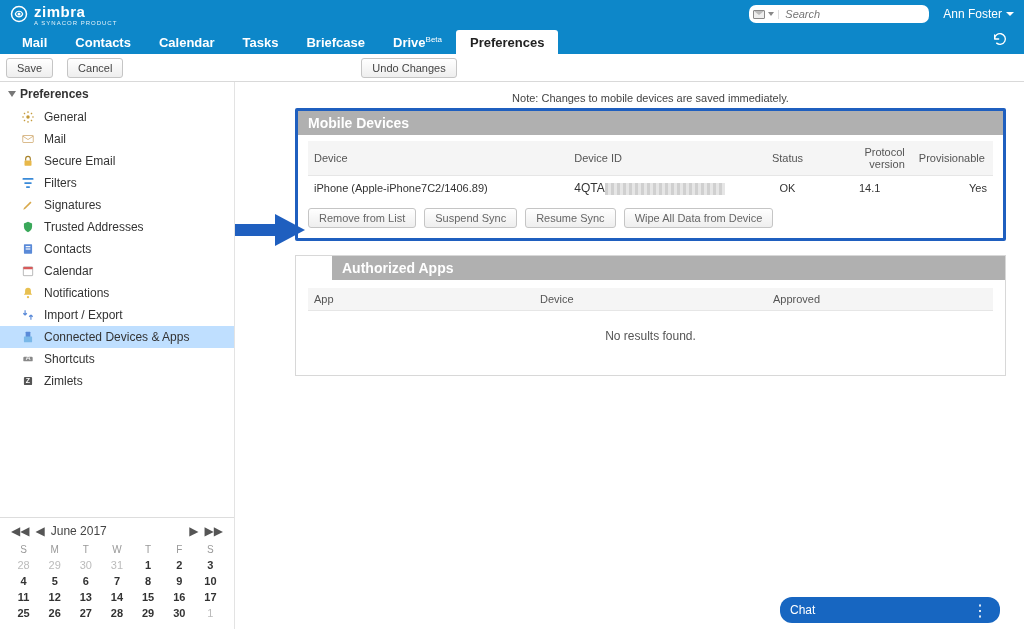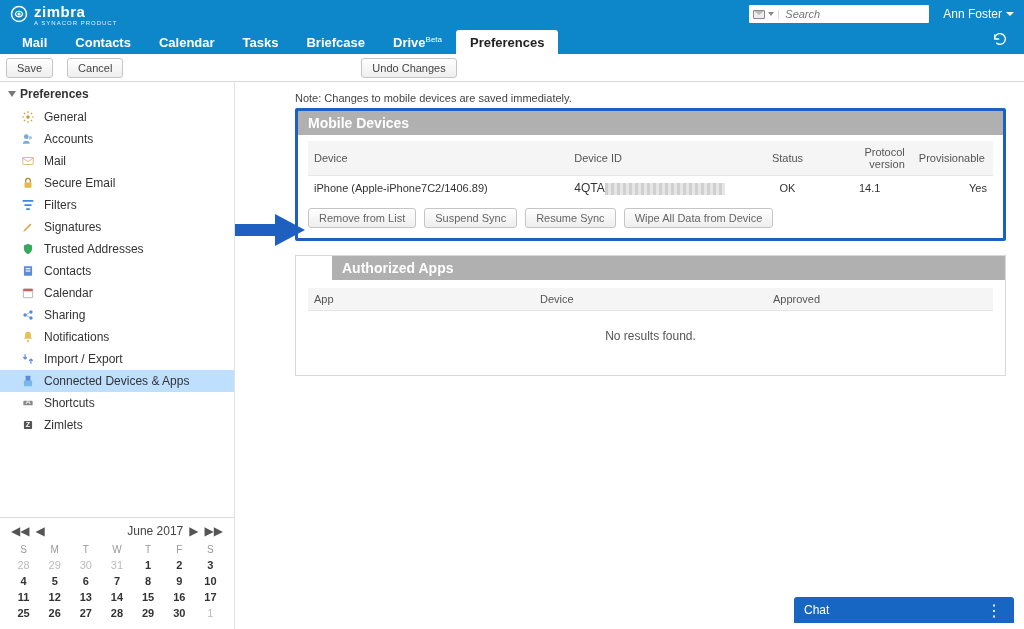--- a/index.html
+++ b/index.html
@@ -13,21 +13,21 @@
   }
   *{box-sizing:border-box;font-family:Arial,Helvetica,sans-serif;font-size:12px;}
   body{margin:0;padding:0;background:#fff;color:var(--text);width:1024px;height:629px;overflow:hidden;position:relative;}
   
   .brand-bar{height:28px;background:var(--zimbra-blue);display:flex;align-items:center;padding:0 10px;color:#fff;}
   .brand-bar .logo{display:flex;align-items:center;gap:6px;}
   .brand-bar .logo svg{width:18px;height:18px;}
   .brand-bar .logo .wordmark{font-size:15px;font-weight:bold;letter-spacing:0.5px;}
   .brand-bar .logo .sub{font-size:6px;letter-spacing:1px;opacity:.9;}
   .brand-bar .spacer{flex:1;}
-  .brand-bar .search-wrap{display:flex;align-items:center;background:#fff;border-radius:1px;height:18px;width:180px;padding:0 4px;}
+  .brand-bar .search-wrap{display:flex;align-items:center;background:#fff;border-radius:7px;height:18px;width:180px;padding:0 4px;}
   .brand-bar .search-wrap .scope{display:flex;align-items:center;gap:3px;font-size:10px;color:#666;padding-right:4px;border-right:1px solid #ddd;margin-right:4px;}
   .brand-bar .search-wrap .mail-icon{width:12px;height:9px;border:1px solid #888;border-radius:1px;position:relative;background:#eee;}
   .brand-bar .search-wrap .mail-icon::after{content:"";position:absolute;top:0;left:0;right:0;height:0;border-left:5px solid transparent;border-right:5px solid transparent;border-top:4px solid #bbb;}
   .brand-bar .search-wrap input{border:none;outline:none;flex:1;font-size:11px;font-style:italic;color:#666;background:transparent;}
   .brand-bar .search-wrap .mag{width:14px;height:14px;color:#666;}
   .brand-bar .user{margin-left:14px;font-size:12px;display:flex;align-items:center;gap:4px;}
   .brand-bar .caret-down{width:0;height:0;border-left:4px solid transparent;border-right:4px solid transparent;border-top:4px solid #fff;}
   
   .tab-bar{height:26px;background:var(--zimbra-blue);display:flex;align-items:flex-end;padding:0 8px;gap:0;}
   .tab{padding:5px 14px 4px;color:#fff;font-size:13px;font-weight:bold;cursor:pointer;border-top-left-radius:3px;border-top-right-radius:3px;}
@@ -47,47 +47,47 @@
   .sidebar-scroll{flex:1;overflow:hidden;}
   .pref-head{display:flex;align-items:center;gap:4px;font-weight:bold;font-size:13px;padding:5px 8px;color:#333;}
   .pref-head .tri{width:0;height:0;border-left:4px solid transparent;border-right:4px solid transparent;border-top:6px solid #777;}
   .pref-item{display:flex;align-items:center;gap:8px;padding:3px 6px 3px 20px;font-size:12px;cursor:pointer;}
   .pref-item.selected{background:var(--sidebar-sel);}
   .pref-item .ico{width:16px;height:16px;display:flex;align-items:center;justify-content:center;}
   
   .mini-cal{border-top:1px solid #ddd;padding:4px 8px 8px;font-size:11px;}
   .mini-cal .nav{display:flex;align-items:center;justify-content:space-between;color:#555;}
   .mini-cal .nav span{cursor:pointer;padding:2px 3px;font-size:12px;}
-  .mini-cal .title{font-size:12px;color:#444;flex:1;text-align:right;}
+  .mini-cal .title{font-size:12px;color:#444;flex:1;text-align:left;}
   .mini-cal table{width:100%;border-collapse:collapse;table-layout:fixed;margin-top:2px;}
   .mini-cal th{color:#999;font-weight:normal;font-size:10px;padding:2px;}
   .mini-cal td{text-align:center;padding:2px 0;color:#333;font-weight:bold;font-size:11px;}
   .mini-cal td.other{color:#bbb;font-weight:normal;}
   .mini-cal td.today{background:#3b9ae1;color:#fff;border-radius:2px;}
   
   .content{flex:1;padding:10px 18px 10px 60px;position:relative;overflow:auto;}
-  .note{text-align:left;font-size:11px;color:#444;margin-bottom:4px;}
+  .note{text-align:center;font-size:11px;color:#444;margin-bottom:4px;}
   .panel{border:3px solid #1f5fbf;border-radius:2px;margin-bottom:14px;overflow:hidden;}
   .panel .ph{background:var(--panel-grey);color:#fff;font-weight:bold;font-size:14px;padding:4px 10px;}
   .panel-inner{padding:6px 10px 10px;}
   .panel2{border:1px solid #d8d8d8;margin-bottom:14px;}
   .panel2 .ph{background:var(--panel-grey);color:#fff;font-weight:bold;font-size:14px;padding:4px 10px;margin-left:36px;}
   .panel2 .panel-inner{padding:8px 12px 14px;}
   table.grid{width:100%;border-collapse:collapse;}
   table.grid th{text-align:left;font-weight:normal;color:#555;font-size:11px;padding:5px 6px;border-bottom:1px solid #e6e6e6;background:#f5f5f5;}
   table.grid td{padding:5px 6px;font-size:11px;color:#333;}
   .actions{margin-top:8px;display:flex;gap:8px;}
   .actions .btn{font-size:11px;color:#666;}
   .center-msg{text-align:center;color:#555;padding:18px 0;font-size:12px;}
   .pixelated{display:inline-block;height:12px;width:120px;vertical-align:middle;background:repeating-linear-gradient(90deg,#d0d0d0 0 3px,#e6e6e6 3px 6px),repeating-linear-gradient(0deg,rgba(255,255,255,.5) 0 2px,transparent 2px 4px);filter:blur(.4px);}
   
   .big-arrow{position:absolute;left:-8px;top:128px;}
   .big-arrow svg{width:80px;height:40px;}
   
-  .chat-bar{position:fixed;right:10px;bottom:6px;width:220px;height:26px;background:#1766c1;color:#fff;display:flex;align-items:center;padding:0 10px;font-size:12px;border-top-left-radius:3px;border-top-right-radius:3px;}
+  .chat-bar{position:fixed;right:24px;bottom:6px;width:220px;height:26px;background:#1766c1;color:#fff;display:flex;align-items:center;padding:0 10px;font-size:12px;border-top-left-radius:3px;border-top-right-radius:3px;border-radius:12px;}
   .chat-bar .spacer{flex:1;}
   .chat-bar .dots{font-size:16px;letter-spacing:2px;cursor:pointer;}
 </style>
 </head>
 <body>
 
 <div class="brand-bar">
   <div class="logo">
     <svg viewBox="0 0 24 24">
         <circle cx="12" cy="12" r="10" fill="none" stroke="#fff" stroke-width="2"></circle>
@@ -155,30 +155,20 @@
               <svg viewBox="0 0 24 24" width="14" height="14">
                 <circle cx="12" cy="12" r="3" fill="#c49a3a"></circle>
                 <path d="M12 2v3M12 19v3M2 12h3M19 12h3M5 5l2 2M17 17l2 2M19 5l-2 2M5 19l2-2" stroke="#c49a3a" stroke-width="2"></path>
               </svg>
             </span>
             <span>General</span>
           </div>
           <div class="pref-item">
             <span class="ico">
               <svg viewBox="0 0 24 24" width="14" height="14">
-                <circle cx="9" cy="8" r="4" fill="#7aa8d8"></circle>
-                <circle cx="16" cy="10" r="3" fill="#a8c8e8"></circle>
-                <path d="M3 20c0-3 3-5 6-5s6 2 6 5" fill="#7aa8d8"></path>
-              </svg>
-            </span>
-            <span>Accounts</span>
-          </div>
-          <div class="pref-item">
-            <span class="ico">
-              <svg viewBox="0 0 24 24" width="14" height="14">
                 <rect x="3" y="6" width="18" height="12" rx="1" fill="#fff" stroke="#c08a3a"></rect>
                 <path d="M3 7l9 6 9-6" fill="none" stroke="#c08a3a"></path>
               </svg>
             </span>
             <span>Mail</span>
           </div>
           <div class="pref-item">
             <span class="ico">
               <svg viewBox="0 0 24 24" width="14" height="14">
                 <rect x="6" y="11" width="12" height="9" rx="1" fill="#e8b84a"></rect>
@@ -222,31 +212,20 @@
             <span>Contacts</span>
           </div>
           <div class="pref-item">
             <span class="ico">
               <svg viewBox="0 0 24 24" width="14" height="14">
                 <rect x="4" y="5" width="16" height="15" rx="1" fill="#fff" stroke="#888"></rect>
                 <rect x="4" y="5" width="16" height="4" fill="#d85a5a"></rect>
               </svg>
             </span>
             <span>Calendar</span>
-          </div>
-          <div class="pref-item">
-            <span class="ico">
-              <svg viewBox="0 0 24 24" width="14" height="14">
-                <circle cx="7" cy="12" r="3" fill="#5a8ad8"></circle>
-                <circle cx="17" cy="7" r="3" fill="#5a8ad8"></circle>
-                <circle cx="17" cy="17" r="3" fill="#5a8ad8"></circle>
-                <path d="M9 11l6-3M9 13l6 3" stroke="#5a8ad8"></path>
-              </svg>
-            </span>
-            <span>Sharing</span>
           </div>
           <div class="pref-item">
             <span class="ico">
               <svg viewBox="0 0 24 24" width="14" height="14">
                 <path d="M12 3a5 5 0 0 0-5 5v4l-2 3h14l-2-3V8a5 5 0 0 0-5-5z" fill="#e8c050"></path>
                 <circle cx="12" cy="19" r="2" fill="#e8c050"></circle>
               </svg>
             </span>
             <span>Notifications</span>
           </div>

